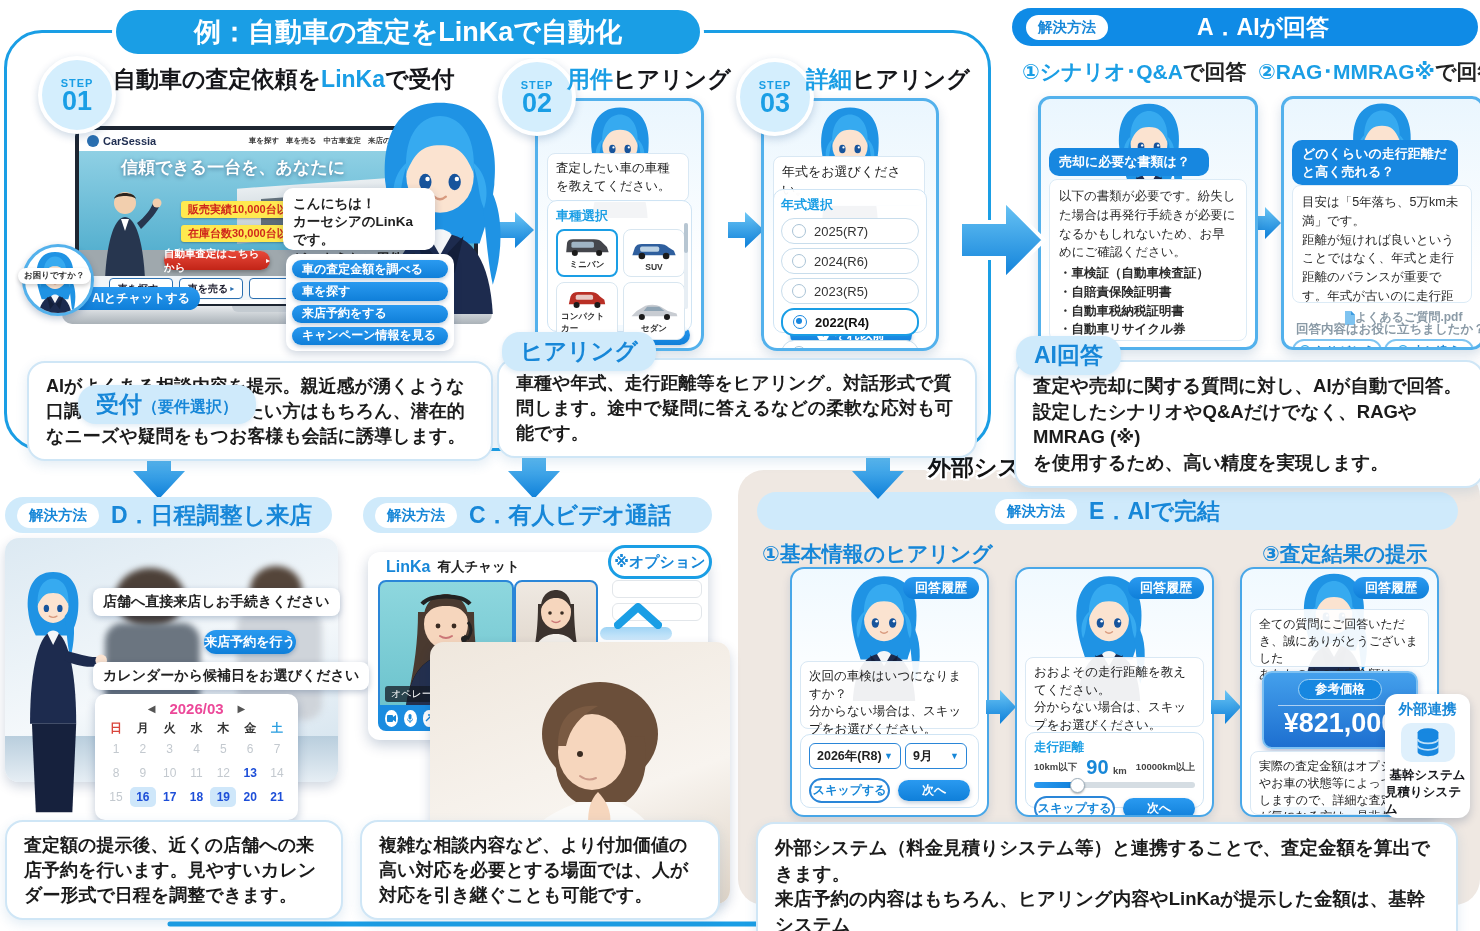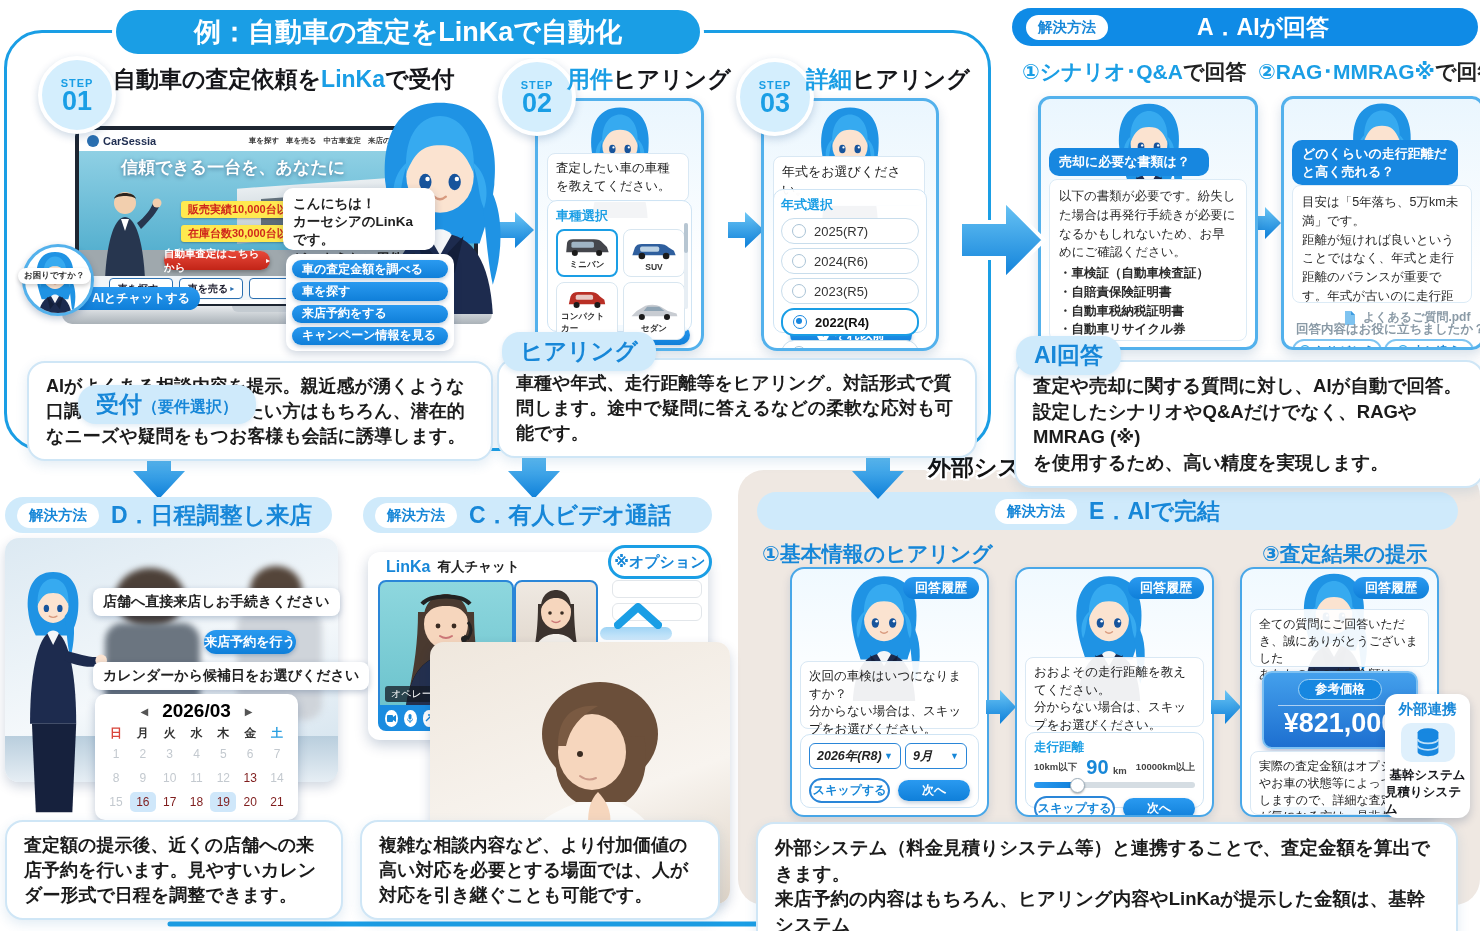--- a/index.html
+++ b/index.html
@@ -56,21 +56,21 @@
   .car-cell .clabel{font-size:8.5px;color:#333;font-weight:700;}
   
   .site-nav span{font-size:7.5px;color:#3a3a3a;font-weight:700;margin-left:7px;white-space:nowrap;}
   .ban{background:#ffe94f;color:#d0281c;font-weight:800;font-size:11px;padding:1px 7px;border-radius:3px;
        box-shadow:0 1px 2px rgba(0,0,0,.25);white-space:nowrap;}
   
   .cal-day{width:26px;text-align:center;font-size:12px;font-weight:800;color:#333;}
   .cal-day.sun{color:#d9453b;}
   .cal-day.sat{color:#2a9fe0;}
   .cal-date{width:26px;height:20px;line-height:20px;text-align:center;font-size:12px;color:#c3c9cf;border-radius:5px;}
-  .cal-date.on{color:#7f1d1d;font-weight:400;}
+  .cal-date.on{color:#1d4ed8;font-weight:700;}
   .cal-date.selx{background:#cfe7fa;}
   
   .tag-dark{background:rgba(20,25,35,.75);color:#fff;font-size:10px;padding:1px 6px;border-radius:3px;z-index:3;}
   .ctl-circle{width:17px;height:17px;border-radius:50%;background:#fff;display:flex;align-items:center;justify-content:center;}
   .msg-bar{background:#fff;border:1px solid #e2e6ea;border-radius:6px;}
   
   .photo{border-radius:14px;overflow:hidden;box-shadow:0 5px 12px rgba(0,40,90,.18);}
   .blur1{filter:blur(3px);}
   
   .halo{text-shadow:-2px 0 #fff,2px 0 #fff,0 -2px #fff,0 2px #fff,-2px -2px #fff,2px 2px #fff,-2px 2px #fff,2px -2px #fff;}
@@ -391,21 +391,21 @@
     <polygon points="0,11 14,11 14,2 30,18 14,34 14,25 0,25" fill="url(#agrad)"></polygon>
   </svg>
 
   <div class="abs phone" style="left:1281px;top:96px;width:197px;height:248px;border-radius:12px;">
     <svg class="abs" style="left:52px;top:0px;" width="92" height="115">
         <use href="#bust"></use>
       </svg>
     <div class="abs q-bubble" style="left:8px;top:41px;width:166px;box-sizing:border-box;">どのくらいの走行距離だと高く売れる？</div>
     <div class="abs ans-box preline" style="left:8px;top:86px;width:180px;height:118px;box-sizing:border-box;overflow:hidden;">目安は「5年落ち、5万km未満」です。
 距離が短ければ良いということではなく、年式と走行距離のバランスが重要です。年式が古いのに走行距離が短い車も、査定額が低くなる傾向にあります。</div>
-    <div class="abs flex" style="left:60px;top:210px;gap:8px;">
+    <div class="abs flex" style="left:60px;top:210px;gap:0;">
       <svg width="11" height="14" viewBox="0 0 11 14">
           <path d="M1 0 H7 L11 4 V14 H1 Z" fill="#7ec3f0"></path>
           <path d="M7 0 L11 4 H7 Z" fill="#3d9be0"></path>
         </svg>
       <span style="font-size:12px;color:#8a9aa6;font-weight:700;">よくあるご質問.pdf</span>
     </div>
     <div class="abs" style="left:12px;top:222px;font-size:12.5px;color:#8a9aa6;font-weight:700;white-space:nowrap;">回答内容はお役に立ちましたか？</div>
     <div class="abs fb-btn" style="left:8px;top:240px;width:86px;height:20px;">
       <svg width="12" height="12" viewBox="0 0 12 12">
           <circle cx="6" cy="6" r="5.4" fill="#eaf5fd" stroke="#1a9ee5"></circle>
@@ -460,21 +460,21 @@
       <use href="#stand"></use>
     </svg>
 
   <div class="abs" style="left:93px;top:588px;background:#fff;border-radius:8px;box-shadow:0 2px 6px rgba(0,40,90,.25);font-size:14px;font-weight:700;color:#222;padding:5px 10px;z-index:4;white-space:nowrap;">店舗へ直接来店しお手続きください</div>
   <div class="abs blue-btn" style="left:204px;top:630px;width:92px;height:24px;font-size:13px;z-index:4;">来店予約を行う</div>
   <div class="abs" style="left:93px;top:662px;background:#fff;border-radius:8px;box-shadow:0 2px 6px rgba(0,40,90,.25);font-size:14px;font-weight:700;color:#222;padding:5px 10px;z-index:4;white-space:nowrap;">カレンダーから候補日をお選びください</div>
 
   <div class="abs" style="left:95px;top:694px;width:203px;height:126px;background:#fff;border-radius:10px;box-shadow:0 4px 10px rgba(0,40,90,.25);z-index:4;padding:6px 8px;box-sizing:border-box;">
     <div class="flex" style="justify-content:center;gap:14px;">
       <span style="color:#555;font-size:10px;">◀</span>
-      <span style="color:#000000;font-weight:800;font-size:19px;">2026/03</span>
+      <span style="color:#ec4899;font-weight:800;font-size:15px;">2026/03</span>
       <span style="color:#555;font-size:10px;">▶</span>
     </div>
     <div class="flex" style="justify-content:space-between;margin-top:3px;">
         <span class="cal-day sun">日</span>
         <span class="cal-day">月</span>
         <span class="cal-day">火</span>
         <span class="cal-day">水</span>
         <span class="cal-day">木</span>
         <span class="cal-day">金</span>
         <span class="cal-day sat">土</span>
@@ -626,21 +626,21 @@
   <div class="abs" style="left:1262px;top:540px;font-size:21px;font-weight:800;color:#1787d8;white-space:nowrap;z-index:2;">③査定結果の提示</div>
 
   <div class="abs ecard" style="left:790px;top:567px;width:195px;height:246px;">
     <svg class="abs" style="left:40px;top:2px;" width="104" height="130">
         <use href="#bust"></use>
       </svg>
     <div class="abs hist-pill" style="right:8px;top:8px;">回答履歴</div>
     <div class="abs chat-bubble preline" style="left:8px;top:92px;width:179px;height:68px;box-sizing:border-box;font-size:12.5px;background:rgba(255,255,255,.93);">次回の車検はいつになりますか？
 分からない場合は、スキップをお選びください。</div>
     <div class="abs inner-card" style="left:8px;top:165px;width:179px;height:74px;box-sizing:border-box;padding:8px;">
-      <div class="flex" style="gap:4px;font-style:italic;">
+      <div class="flex" style="gap:4px;">
         <div class="sel-box" style="width:92px;height:26px;box-sizing:border-box;">
           <span>2026年(R8)</span>
             <span class="chev">▼</span>
         </div>
         <div class="sel-box" style="width:62px;height:26px;box-sizing:border-box;">
           <span>9月</span>
             <span class="chev">▼</span>
         </div>
       </div>
       <div class="flex" style="gap:8px;margin-top:9px;">

